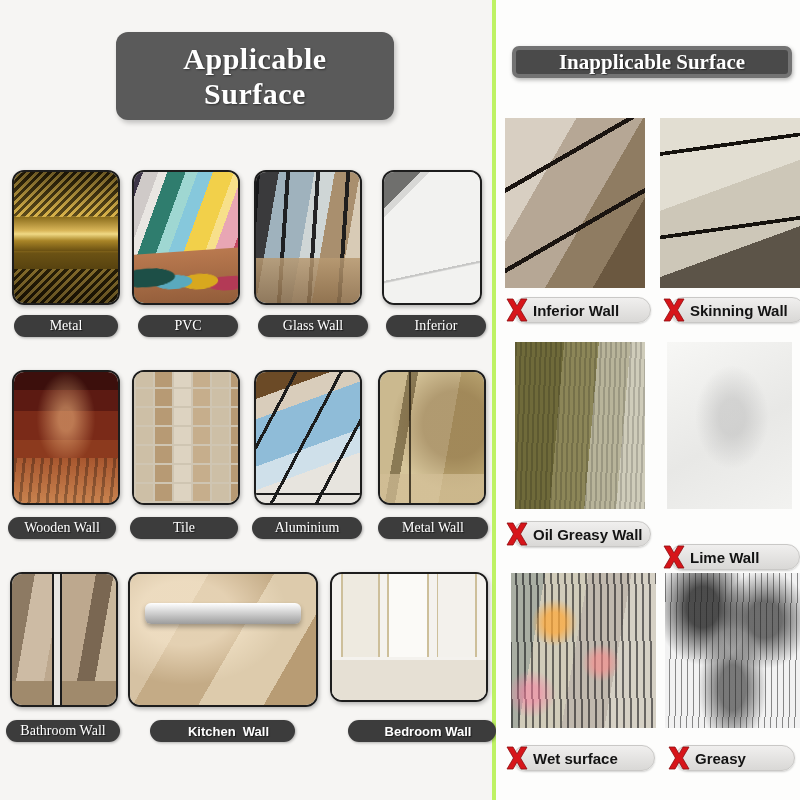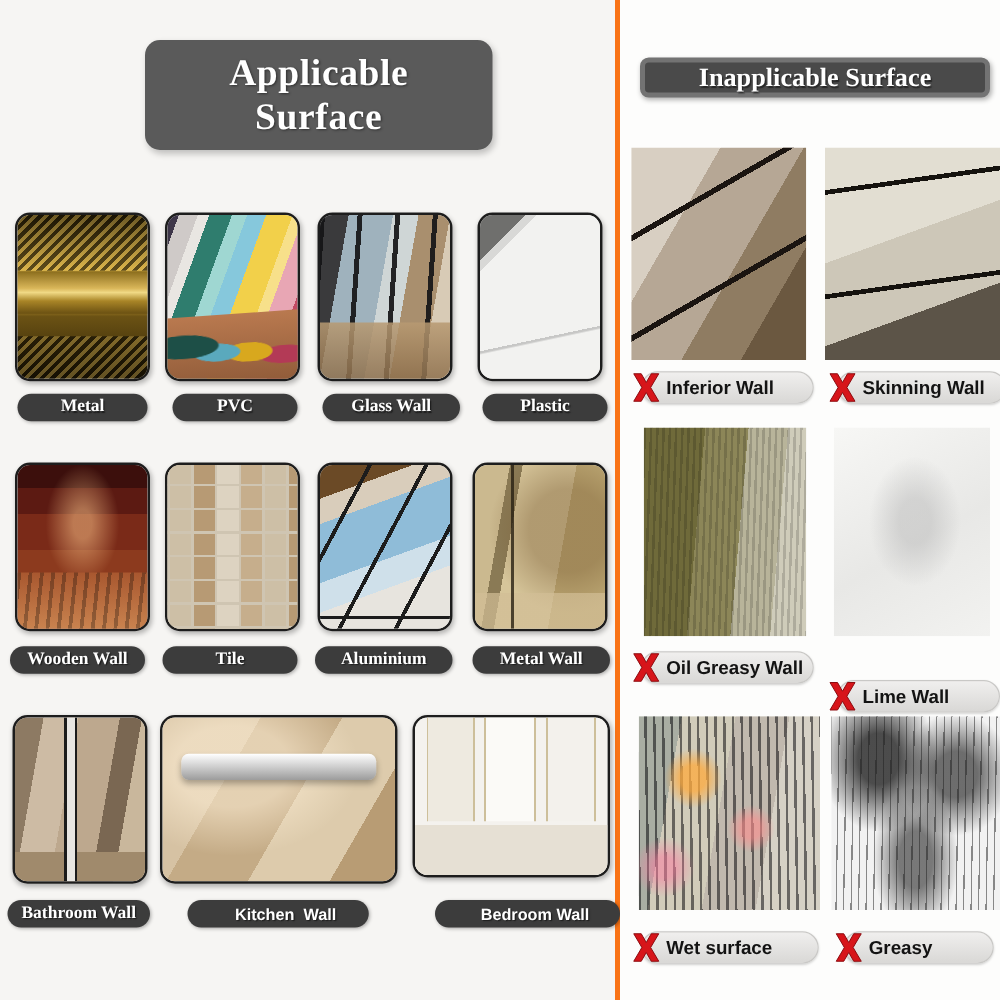--- a/index.html
+++ b/index.html
@@ -10,21 +10,21 @@
     height: 800px;
     background: #f6f5f3;
     font-family: "Liberation Sans", sans-serif;
     overflow: hidden;
   }
 
   #root {
     position: relative;
     width: 800px;
     height: 800px;
-    background: #f97316;
+    background: #bef264;
   }
 
   
   .panel-left {
     position: absolute;
     left: 0; top: 0;
     width: 492px; height: 800px;
     background: #f6f5f3;
   }
   .panel-right {
@@ -97,21 +97,21 @@
     height: 22px;
     background: #3c3c3c;
     border-radius: 11px;
     display: flex;
     align-items: center;
     justify-content: center;
     box-shadow: 1px 1px 3px rgba(0,0,0,.3);
   }
   .label-dark span {
     font-family: "Liberation Serif", serif;
-    font-weight: bold;
+    font-weight: normal;
     font-size: 14px;
     color: #fff;
     white-space: pre;
     text-shadow: 1px 1px 1px rgba(0,0,0,.55);
   }
   .label-dark.sans span {
     font-family: "Liberation Sans", sans-serif;
     font-weight: bold;
     font-size: 13px;
     padding-left: 12px;
@@ -372,21 +372,21 @@
       <div class="art a-glass"></div>
     </div>
     <div class="label-dark" style="left:258px;top:315px;width:110px;">
       <span>Glass Wall</span>
     </div>
 
     <div class="tile" style="left:382px;top:170px;width:100px;height:135px;">
       <div class="art a-plastic"></div>
     </div>
     <div class="label-dark" style="left:386px;top:315px;width:100px;">
-      <span>Plastic</span>
+      <span>Inferior</span>
     </div>
 
     <div class="tile" style="left:12px;top:370px;width:108px;height:135px;">
       <div class="art a-wooden"></div>
     </div>
     <div class="label-dark" style="left:8px;top:517px;width:108px;">
       <span>Wooden Wall</span>
     </div>
 
     <div class="tile" style="left:132px;top:370px;width:108px;height:135px;">

